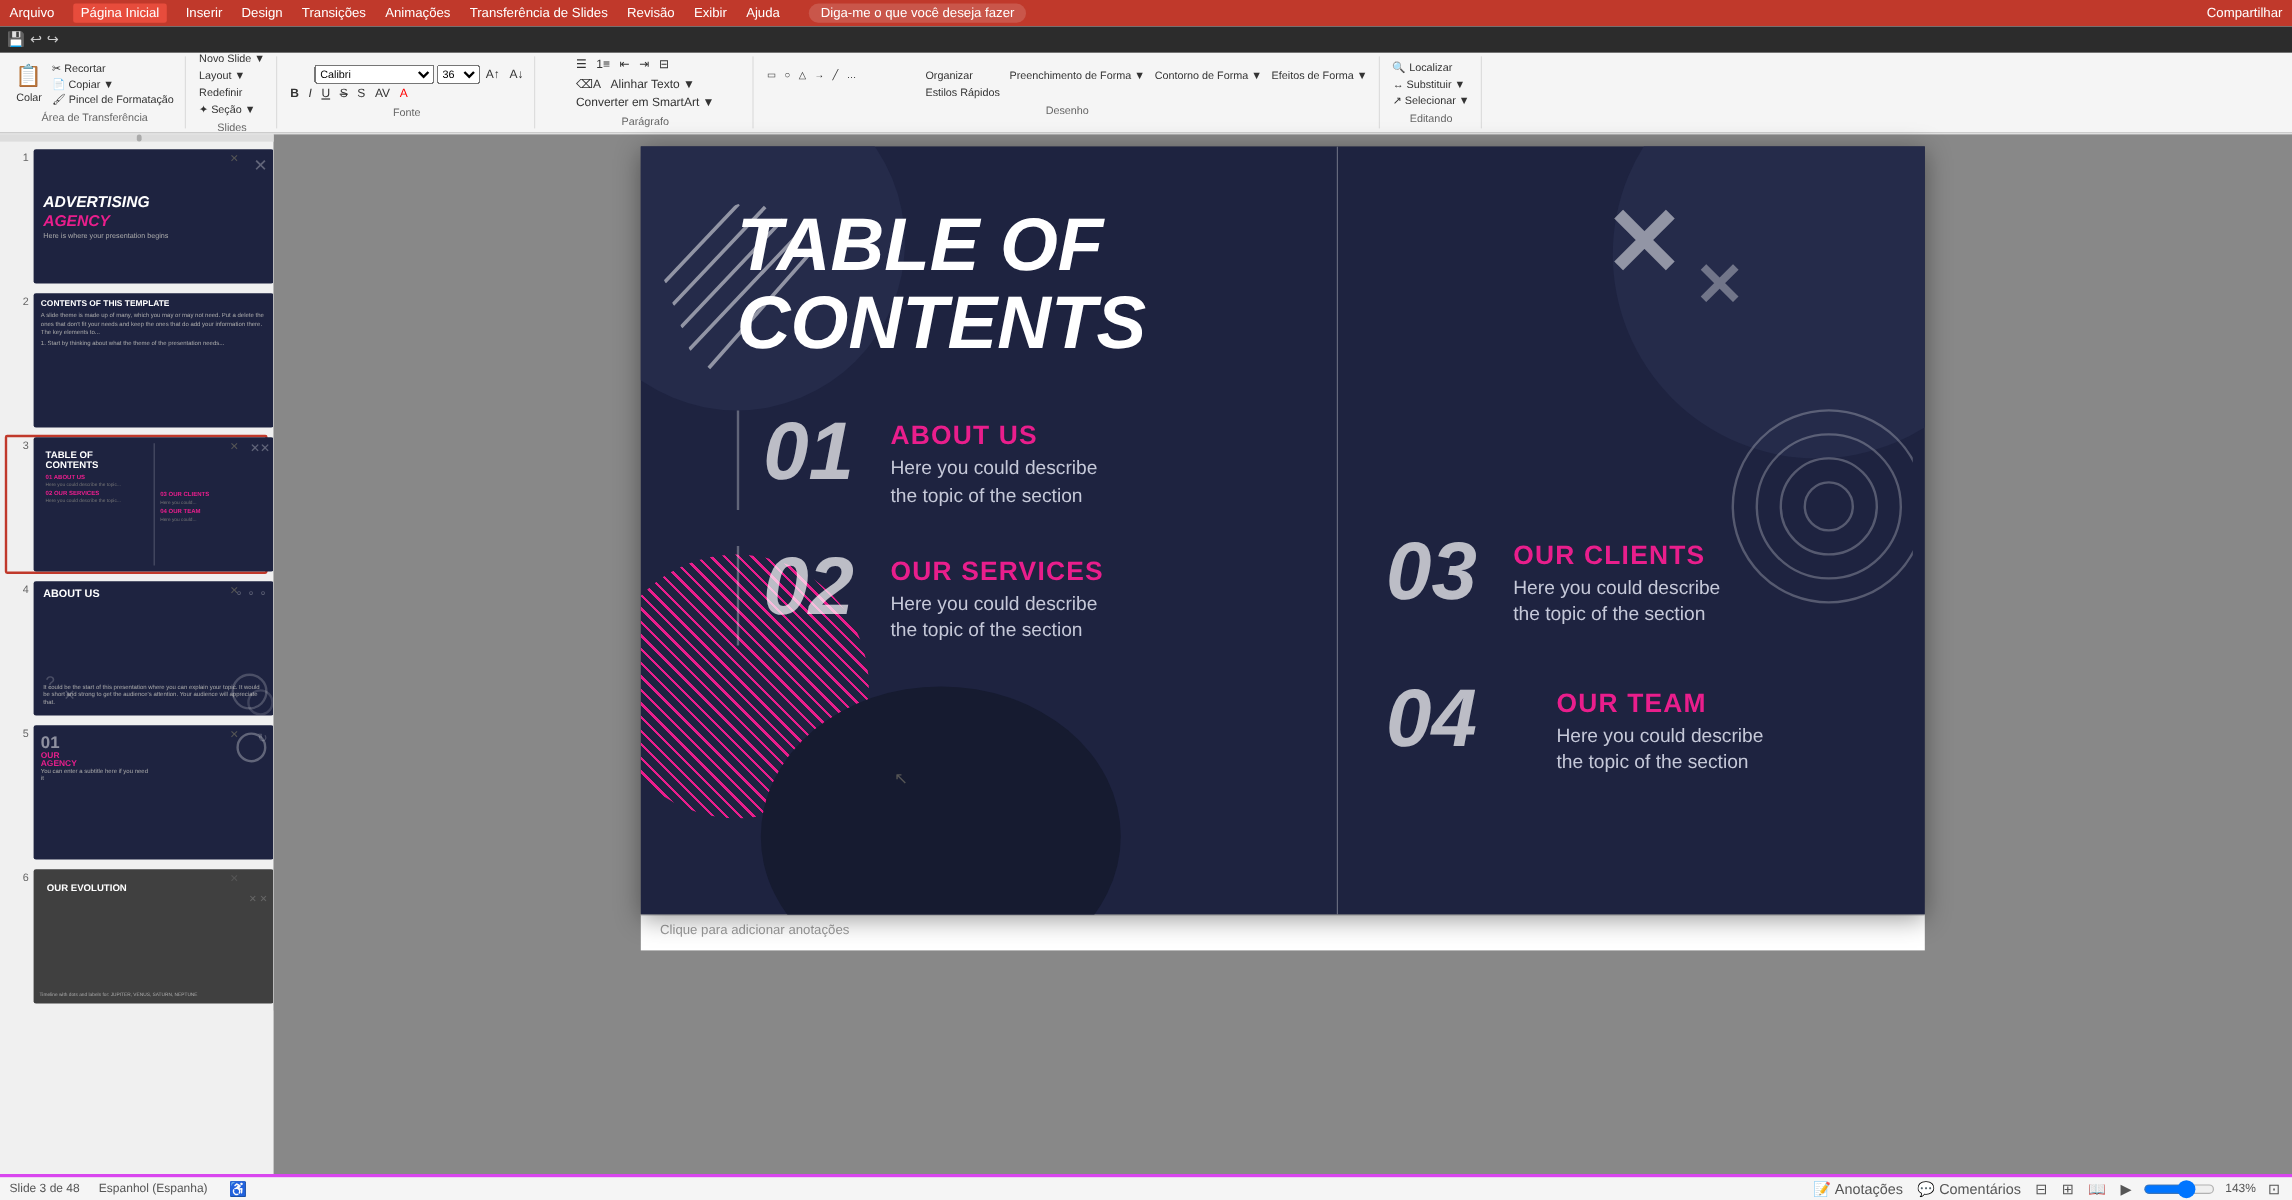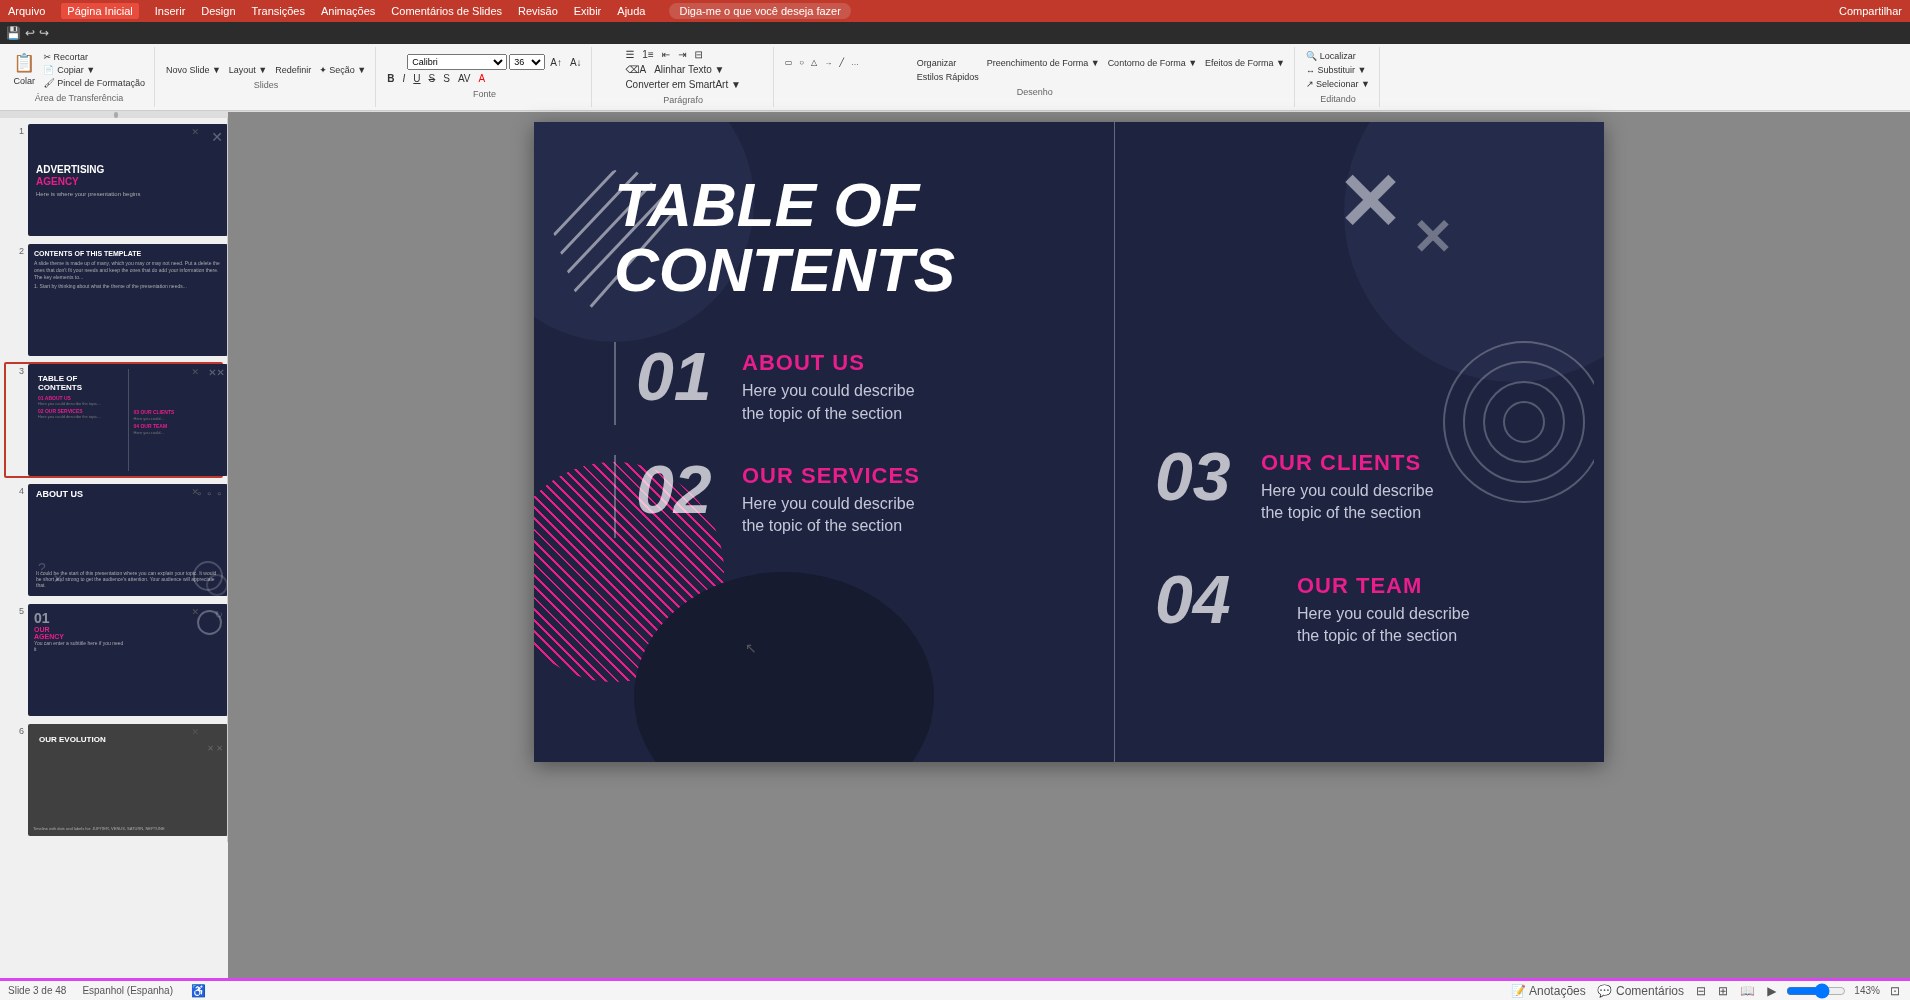--- a/index.html
+++ b/index.html
@@ -109,21 +109,21 @@
       width: 18px;
       text-align: right;
       padding-top: 2px;
     }
     .slide-content-area {
       margin-left: 22px;
     }
 
     
     .thumb-1 { background: #1e2340; display: flex; flex-direction: column; justify-content: center; padding: 8px; }
-    .thumb-1 .t-title { color: #fff; font-size: 10px; font-weight: bold; line-height: 1.2; }
+    .thumb-1 .t-title { color: #fff; font-size: 13px; font-weight: bold; line-height: 1.2; font-style: italic; }
     .thumb-1 .t-title span { color: #e91e8c; }
     .thumb-1 .t-sub { color: #aaa; font-size: 6px; margin-top: 3px; }
 
     
     .thumb-2 { background: #1e2340; padding: 6px; }
     .thumb-2 .t-title { color: #fff; font-size: 7px; font-weight: bold; margin-bottom: 3px; }
     .thumb-2 .t-body { color: #aaa; font-size: 5px; line-height: 1.4; }
 
     
     .thumb-3 { background: #1e2340; padding: 5px; }
@@ -356,21 +356,21 @@
 </head>
 <body>
 
 <div class="menu-bar">
   <span>Arquivo</span>
   <span class="active">Página Inicial</span>
   <span>Inserir</span>
   <span>Design</span>
   <span>Transições</span>
   <span>Animações</span>
-  <span>Comentários de Slides</span>
+  <span>Transferência de Slides</span>
   <span>Revisão</span>
   <span>Exibir</span>
   <span>Ajuda</span>
   <span style="margin-left:8px; background: rgba(255,255,255,0.15); padding: 2px 10px; border-radius: 10px;">Diga-me o que você deseja fazer</span>
   <span style="margin-left:auto;">Compartilhar</span>
 </div>
 
 <div class="ribbon">
 
   <div style="height: 22px; background: #2c2c2c; display: flex; align-items: center; padding: 0 6px; gap: 4px;">
@@ -390,21 +390,21 @@
         <div style="display:flex; flex-direction:column; gap:1px;">
           <button class="ribbon-btn" style="font-size:9px;">✂ Recortar</button>
           <button class="ribbon-btn" style="font-size:9px;">📄 Copiar ▼</button>
           <button class="ribbon-btn" style="font-size:9px;">🖌 Pincel de Formatação</button>
         </div>
       </div>
       <span class="ribbon-group-label">Área de Transferência</span>
     </div>
 
     <div class="ribbon-group">
-      <div style="display:flex; gap:2px; flex-direction:row;justify-content:flex-end;">
+      <div style="display:flex; gap:2px; flex-direction:column;justify-content:flex-end;">
         <button class="ribbon-btn" style="font-size:9px;">Novo Slide ▼</button>
         <button class="ribbon-btn" style="font-size:9px;">Layout ▼</button>
         <button class="ribbon-btn" style="font-size:9px;">Redefinir</button>
         <button class="ribbon-btn" style="font-size:9px;">✦ Seção ▼</button>
       </div>
       <span class="ribbon-group-label">Slides</span>
     </div>
 
     <div class="ribbon-group" style="min-width:200px;">
       <div style="display:flex; flex-direction:column; gap:2px;">
@@ -682,20 +682,23 @@
                 <span>Here you could describe</span><br>
                 <span>the topic of the section</span>
               </div>
             </div>
           </div>
         </div>
       </div>
 
     </div>
 
+    <div class="notes-area">
+      <span style="color:#999;">Clique para adicionar anotações</span>
+    </div>
 
     <div style="position:absolute; left:745px; top:640px; font-size:14px; color:#555; pointer-events:none;">↖</div>
   </div>
 </div>
 
 <div class="status-bar">
   <div class="status-left">
     <span>Slide 3 de 48</span>
     <span>Espanhol (Espanha)</span>
     <button class="view-btn">♿</button>

